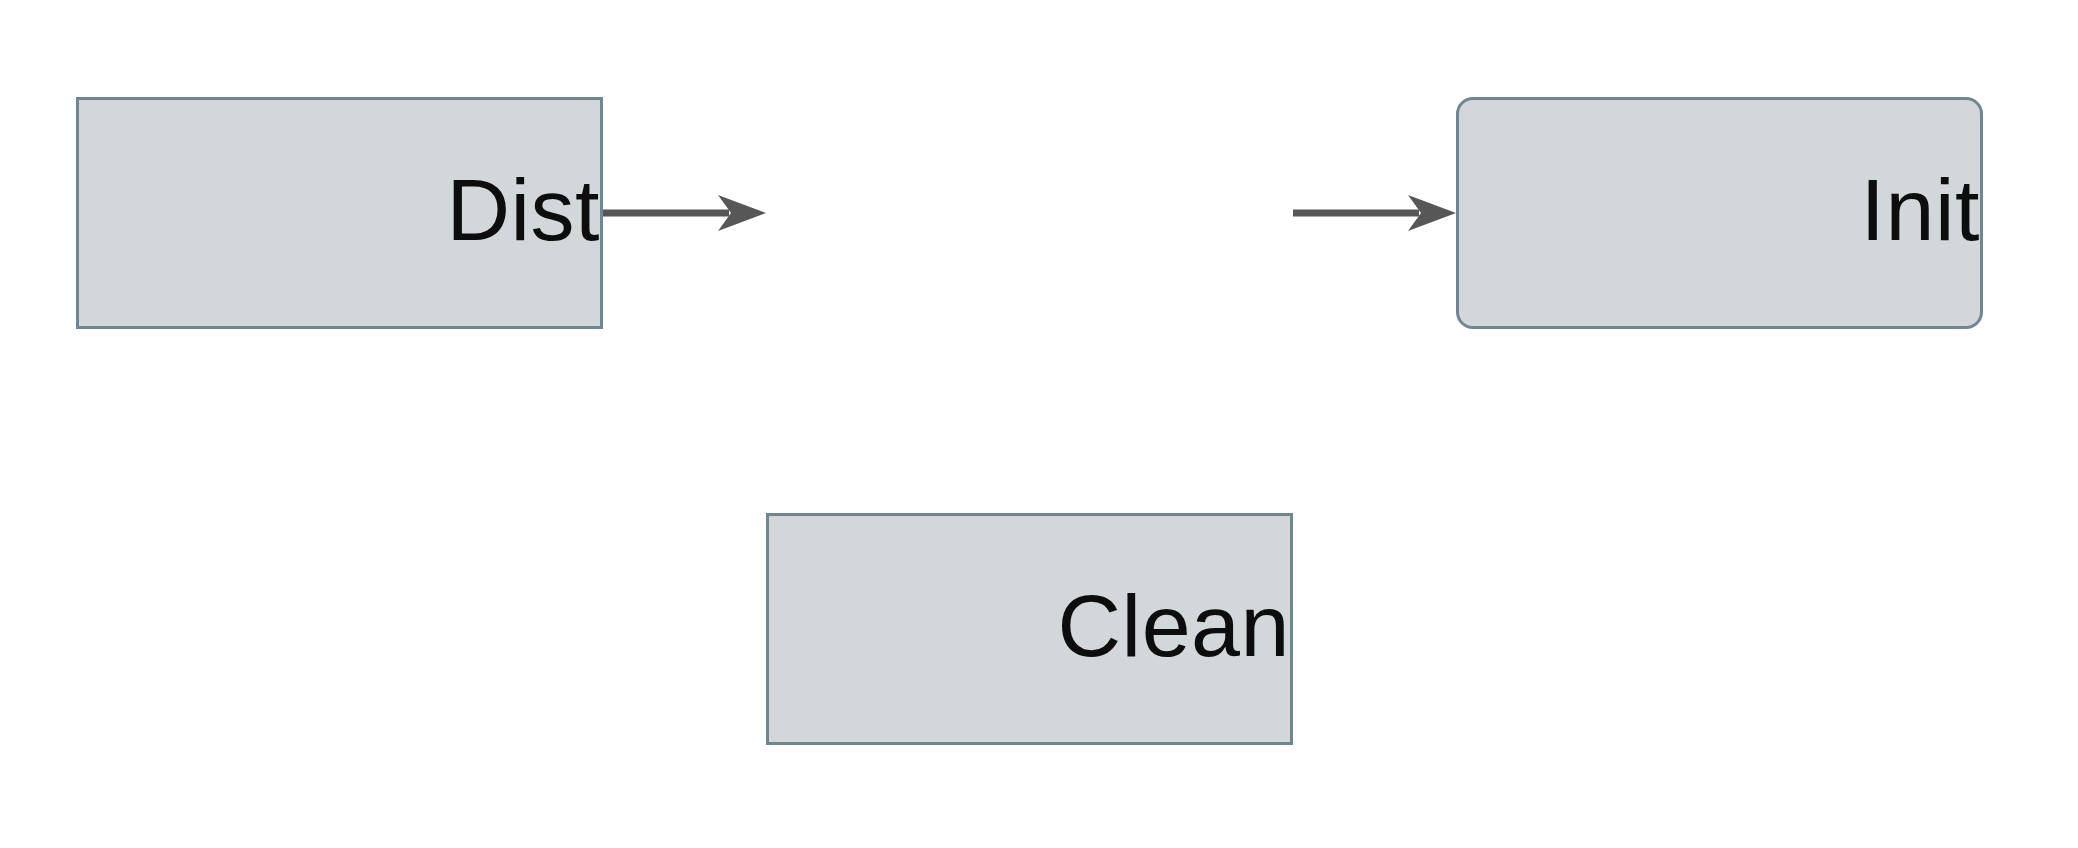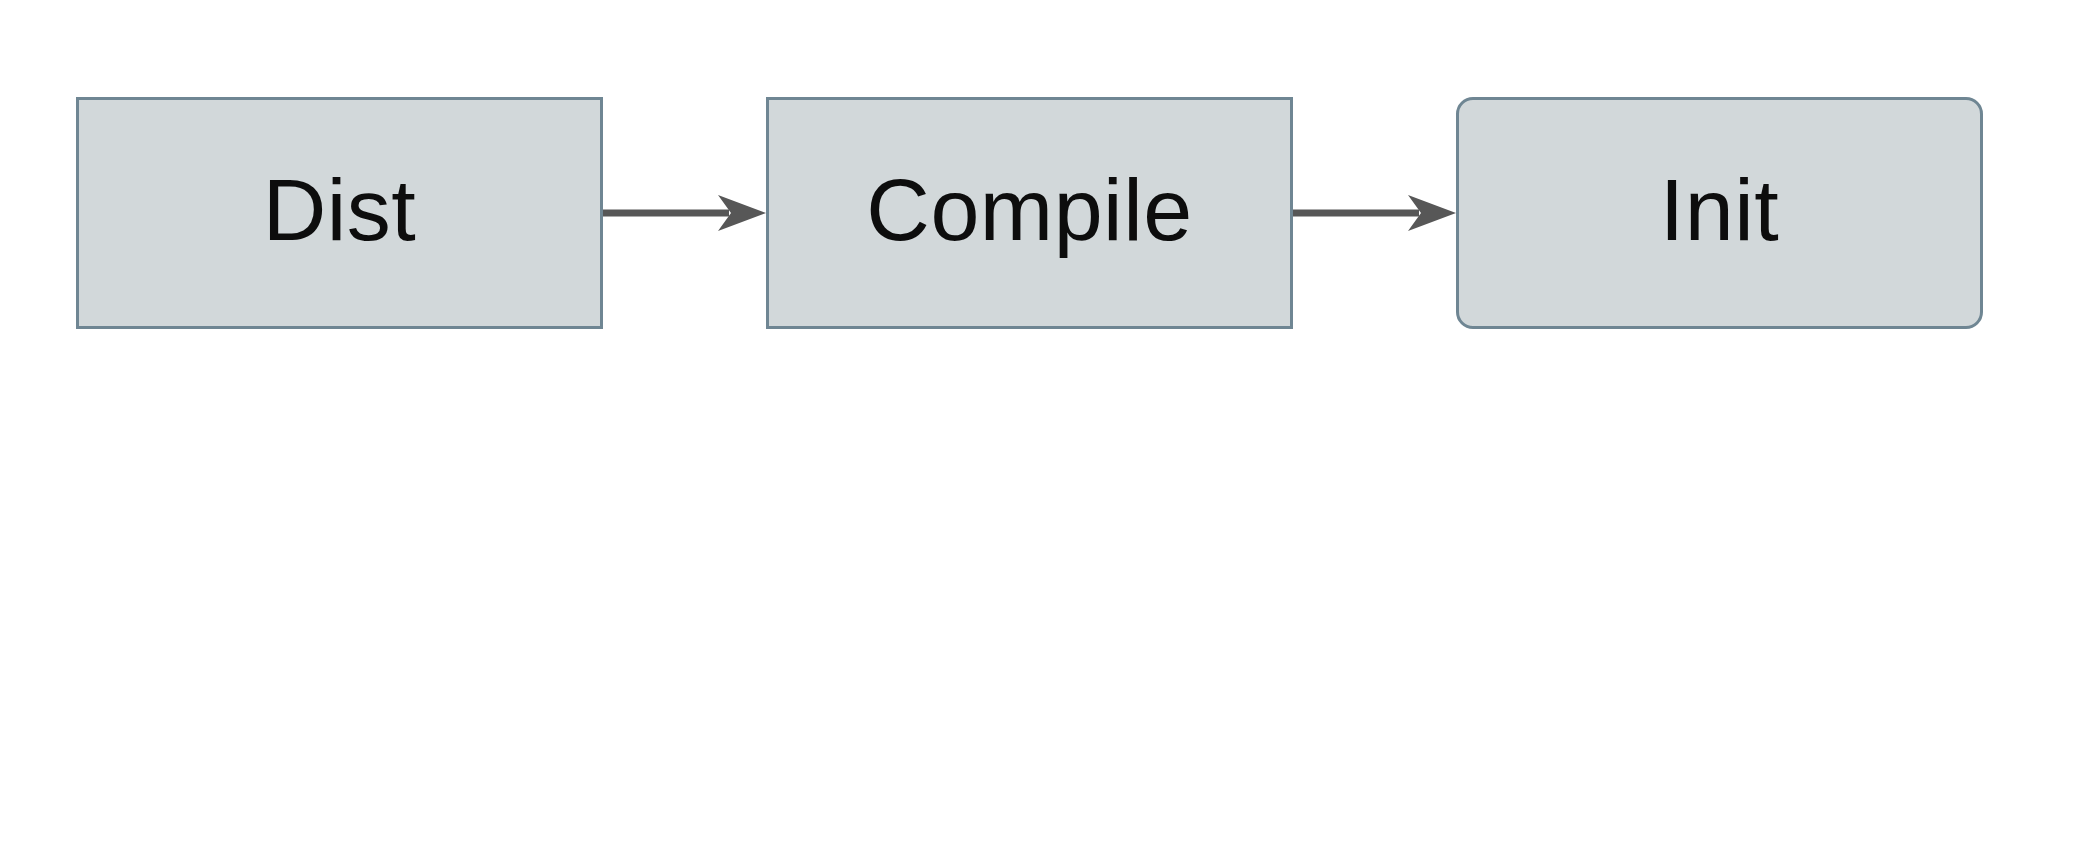--- a/index.html
+++ b/index.html
@@ -24,21 +24,21 @@
   }
   .node {
     position: absolute;
     width: 527px;
     height: 232px;
     background: var(--node-fill);
     border: 3px solid var(--node-border);
     box-sizing: border-box;
     display: flex;
     align-items: center;
-    justify-content: center;
+    justify-content: flex-end;
   }
   .node-label {
     font-size: 88px;
     line-height: 1;
     color: var(--text);
     letter-spacing: 0.5px;
     white-space: nowrap;
     padding-bottom: 6px;
   }
   .node-dist    { left: 76px;   top: 97px; }
@@ -64,27 +64,27 @@
 
   <div class="node node-dist">
     <span class="node-label">Dist</span>
   </div>
 
   <svg class="edge edge-1" viewBox="0 0 163 60" xmlns="http://www.w3.org/2000/svg" aria-hidden="true">
     <line x1="0" y1="30" x2="126" y2="30"></line>
     <polygon points="163,30 115,12 128,30 115,48"></polygon>
   </svg>
 
-  <div class="node node-compile">
-    <span class="node-label">Compile</span>
-  </div>
 
   <svg class="edge edge-2" viewBox="0 0 163 60" xmlns="http://www.w3.org/2000/svg" aria-hidden="true">
     <line x1="0" y1="30" x2="126" y2="30"></line>
     <polygon points="163,30 115,12 128,30 115,48"></polygon>
   </svg>
 
   <div class="node node-init">
     <span class="node-label">Init</span>
   </div>
 
+  <div class="node node-clean">
+    <span class="node-label">Clean</span>
+  </div>
 
 </div>
 
 </body></html>

